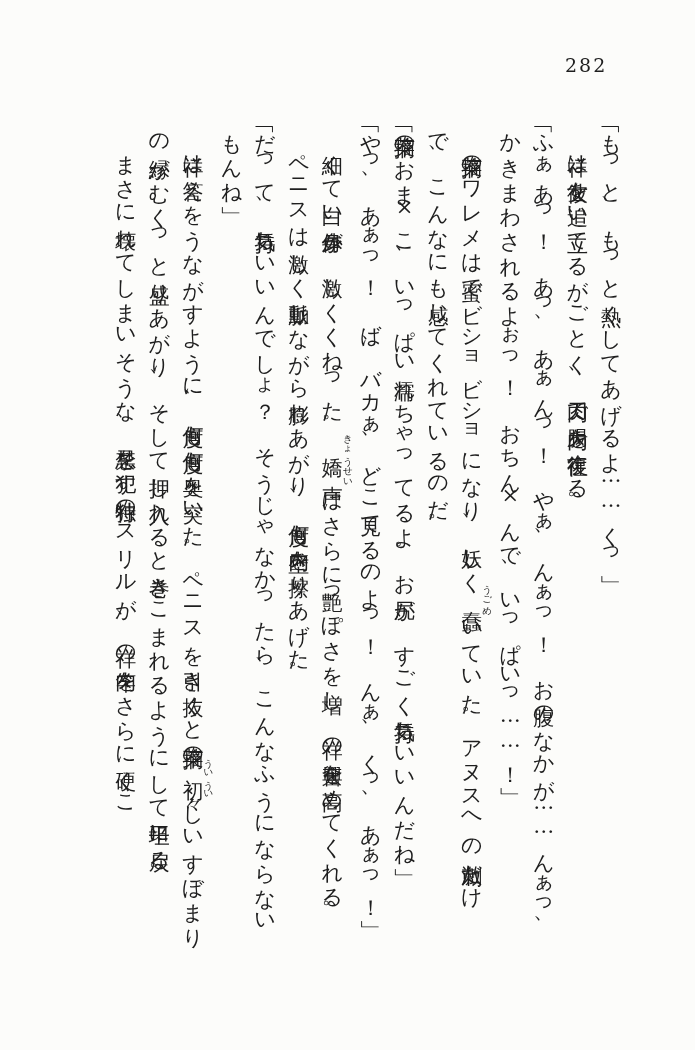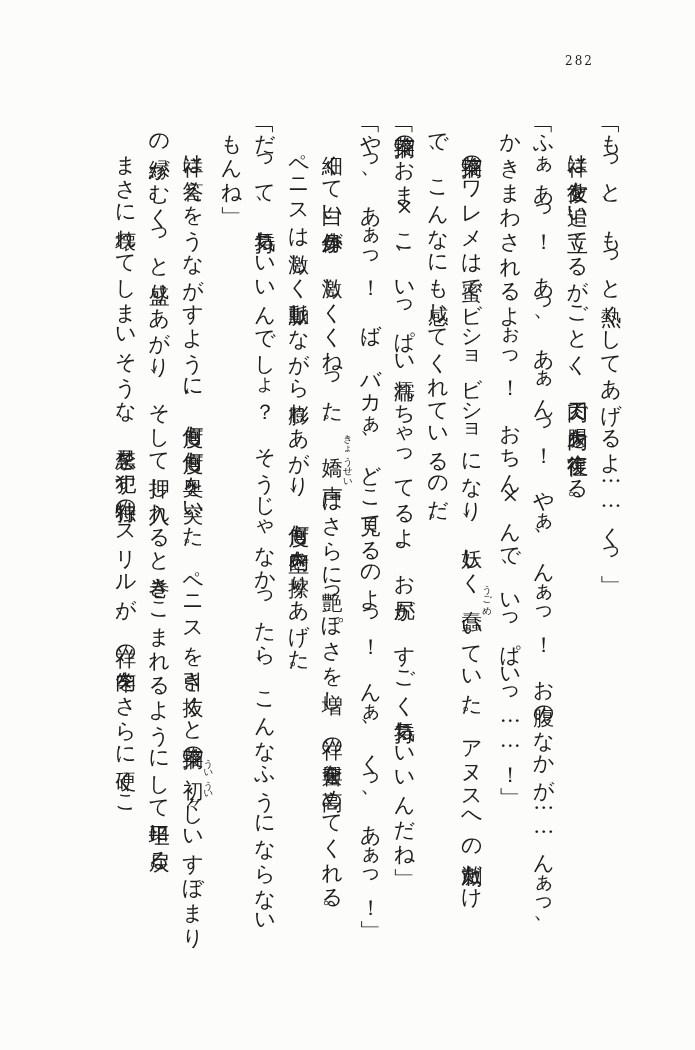--- a/index.html
+++ b/index.html
@@ -12,21 +12,21 @@
     font-family: "DejaVu Serif", "Liberation Serif", serif;
   }
   .book-page {
     position: absolute;
     inset: 0;
   }
   .page-number {
     position: absolute;
     left: 565px;
     top: 54px;
-    font-size: 12px;
+    font-size: 19px;
     letter-spacing: 2px;
     font-family: "DejaVu Serif", "Liberation Serif", serif;
   }
   .text-block {
     position: absolute;
     top: 119px;
     right: 68px;
     height: 824px;
     width: 576px;
     writing-mode: vertical-rl;

